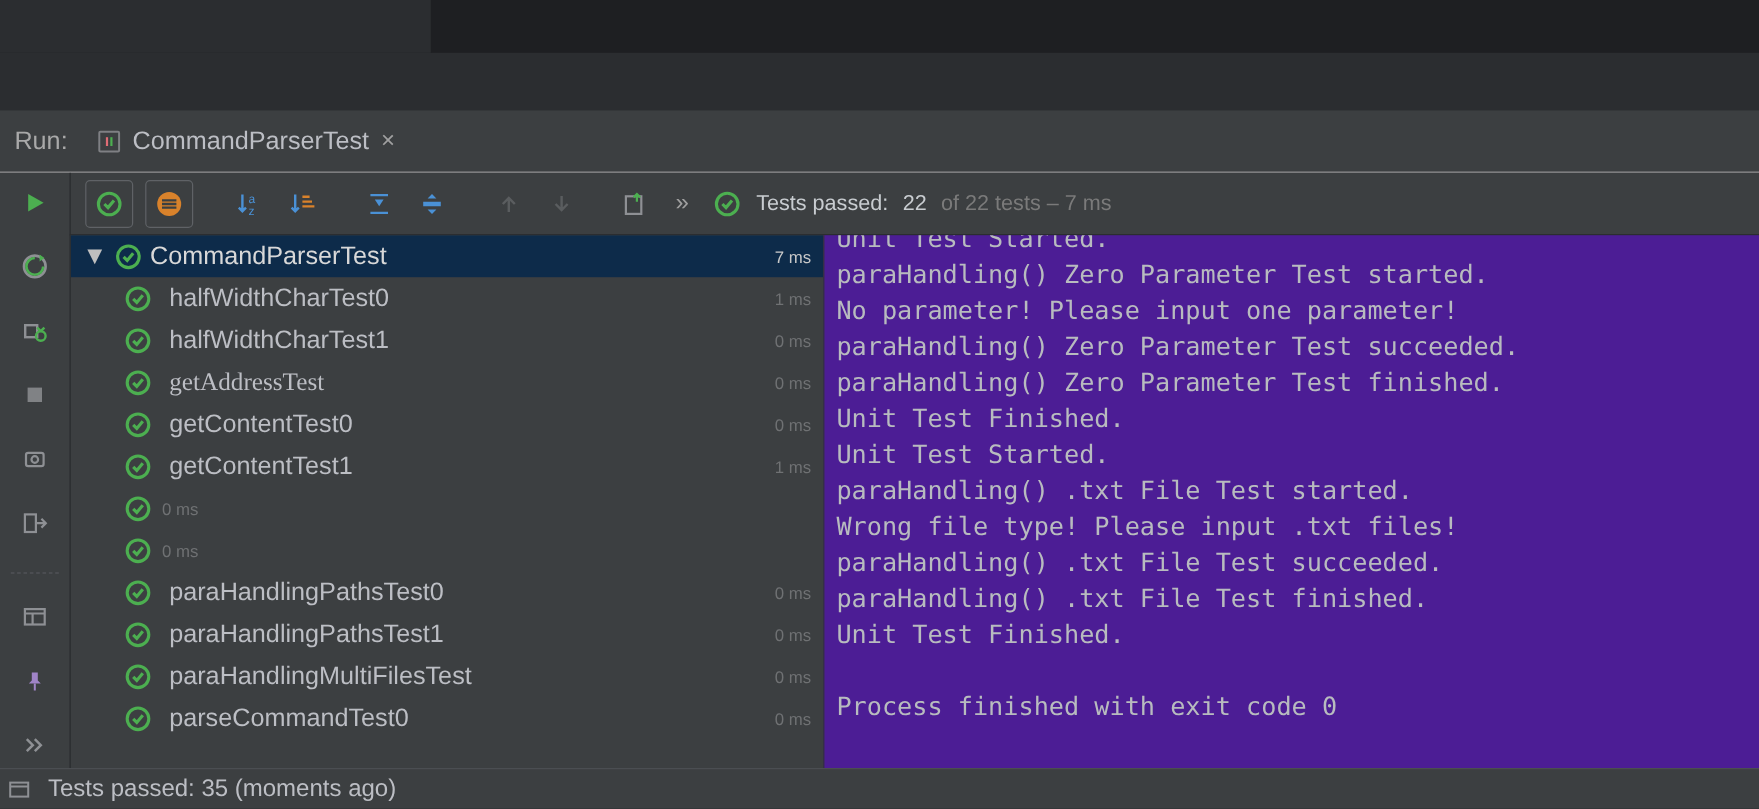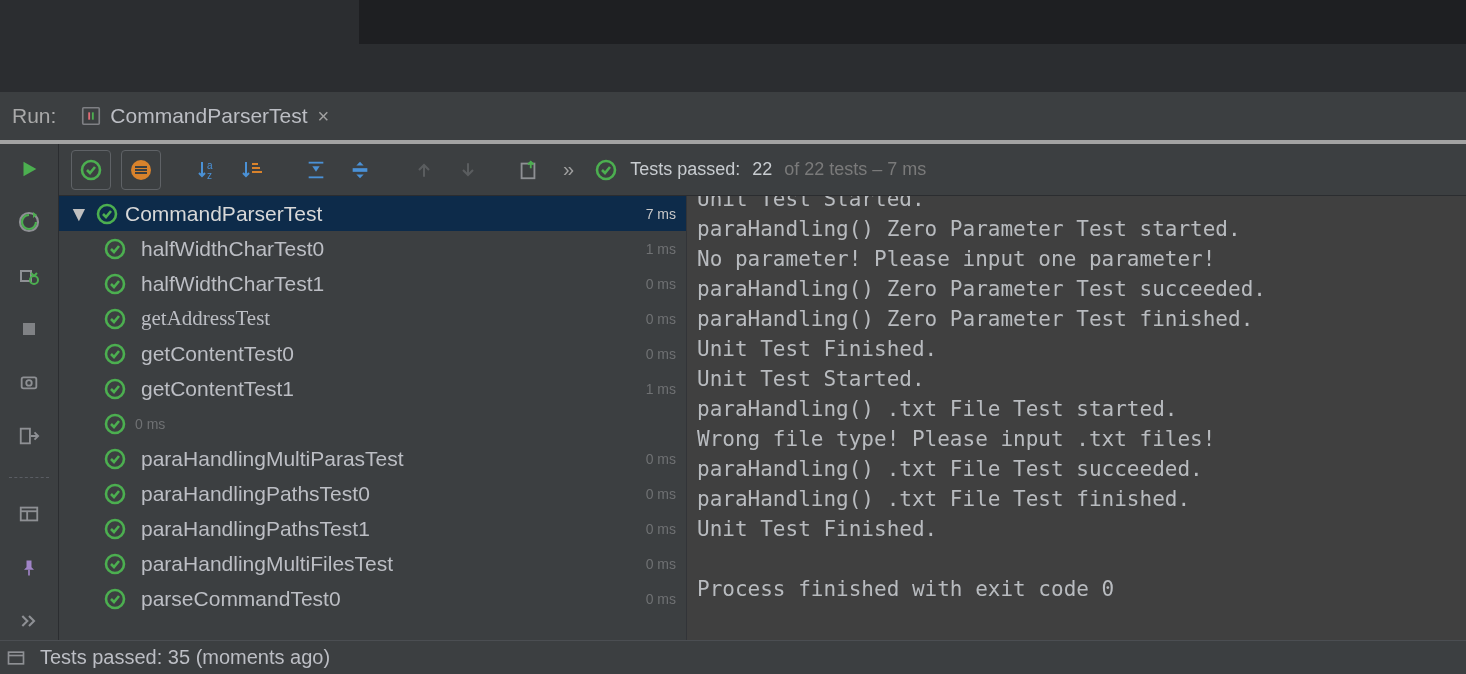--- a/index.html
+++ b/index.html
@@ -2,21 +2,21 @@
 <html><head>
 <meta charset="utf-8">
 <style>
   * { margin:0; padding:0; box-sizing:border-box; }
   html,body { width:1466px; height:674px; background:#2b2d30; color:#bcbec4; font-family:-apple-system,"SF Pro Text","Helvetica Neue",Arial,sans-serif; font-size:21px; overflow:hidden; }
   body { display:flex; flex-direction:column; }
 
   .topbar { height:45px; background:#1e1f22; border-bottom:1px solid #2b2d30; display:flex; }
   .topbar .activebar { width:360px; height:100%; background:#2b2d30; border-right:1px solid #1e1f22; }
 
-  .tabstrip { height:52px; background:#3c3f41; display:flex; align-items:center; gap:14px; padding:0 10px; border-bottom:4px solid #a3a3a3; }
+  .tabstrip { height:52px; background:#3c3f41; display:flex; align-items:center; gap:14px; padding:0 10px; border-bottom:1px solid #a3a3a3; }
   .runlabel { color:#a9a9a9; font-size:21px; padding-left:2px; }
   .tab { display:flex; align-items:center; gap:8px; height:100%; padding:0 10px; }
   .tab svg.file { width:22px; height:22px; }
   .tab .closex { color:#a0a0a0; font-size:20px; padding-left:2px; }
   .tab .title { color:#bcbec4; }
 
   .main { flex:1; display:flex; min-height:0; }
 
   .gutter { width:58px; background:#3c3f41; display:flex; flex-direction:column; align-items:center; padding-top:6px; gap:16px; }
   .gutter .btn { width:38px; height:38px; display:flex; align-items:center; justify-content:center; cursor:pointer; border-radius:3px; }
@@ -39,21 +39,21 @@
   .tree { width:628px; background:#3c3f41; overflow:hidden; border-left:1px solid #2b2d30; }
   .node { display:flex; align-items:center; height:35px; padding-right:10px; }
   .node.root { background:#0d2b4a; color:#d8d8d8; }
   .node .lead { display:flex; align-items:center; gap:6px; }
   .node .expander { width:20px; display:flex; justify-content:center; color:#bfbfbf; }
   .node .label { flex:1; white-space:nowrap; }
   .node .time { color:#6f7173; font-size:14px; }
   .node.root .time { color:#c9c9c9; }
   .childpad { width:76px; display:flex; justify-content:flex-end; padding-right:8px; }
 
-  .console { flex:1; background:#404040; color:#b8bbbf; font-family:"SF Mono",Menlo,Consolas,monospace; font-size:21px; line-height:30px; padding:6px 4px 8px 10px; white-space:pre; overflow:hidden; border-left:1px solid #323438; }
+  .console { flex:1; background:#4c1d95; color:#b8bbbf; font-family:"SF Mono",Menlo,Consolas,monospace; font-size:21px; line-height:30px; padding:6px 4px 8px 10px; white-space:pre; overflow:hidden; border-left:1px solid #323438; }
   .console .cropfirst { margin-top:-18px; }
 
   .status { height:34px; border-top:1px solid #4b4e52; background:#3c3f41; display:flex; align-items:center; padding-left:6px; gap:14px; color:#bcbec4; font-size:20px; }
   .status svg { width:20px; height:20px; }
 
   .passcircle { width:24px; height:24px; }
   .passcircle circle { stroke:#4caf50; stroke-width:2.6; fill:none; }
   .passcircle path { stroke:#4caf50; stroke-width:2.6; fill:none; }
 </style>
 </head>
@@ -291,21 +291,20 @@
               </div>
               <span class="time">0 ms</span>
             </div>
             <div class="node">
               <div class="childpad">
                 <svg class="passcircle" viewBox="0 0 24 24">
                   <circle cx="12" cy="12" r="9"></circle>
                   <path d="M8 12 L11 15 L16 9"></path>
                 </svg>
               </div>
-              <span class="label" style="padding-left:6px;">paraHandlingMultiParasTest</span>
               <span class="time">0 ms</span>
             </div>
             <div class="node">
               <div class="childpad">
                 <svg class="passcircle" viewBox="0 0 24 24">
                   <circle cx="12" cy="12" r="9"></circle>
                   <path d="M8 12 L11 15 L16 9"></path>
                 </svg>
               </div>
               <span class="label" style="padding-left:6px;">paraHandlingPathsTest0</span>

